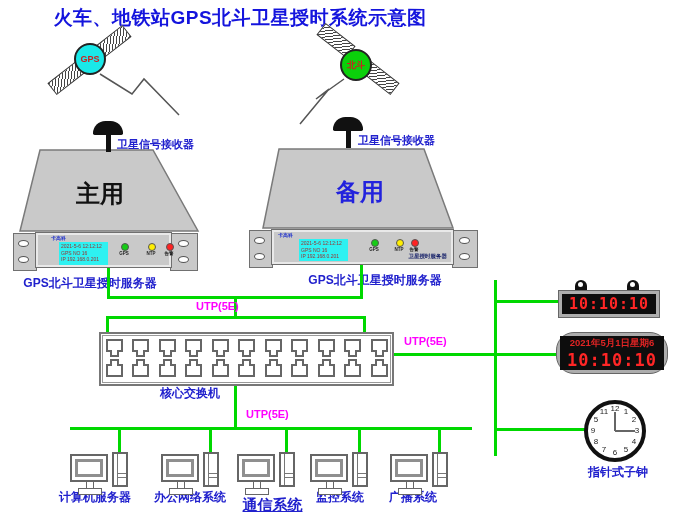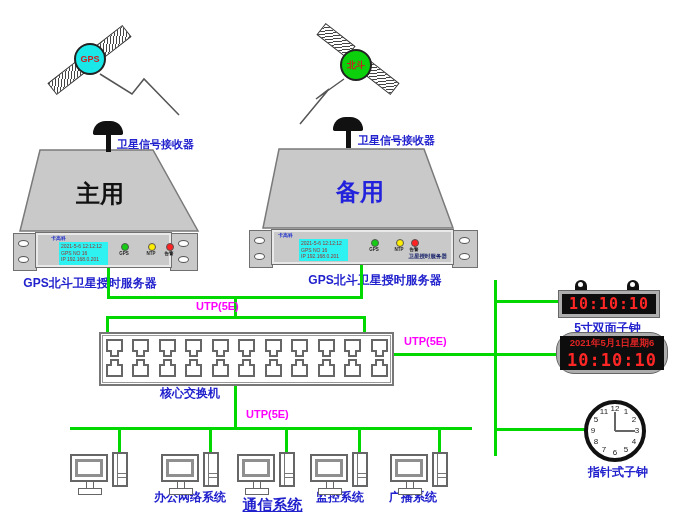--- a/index.html
+++ b/index.html
@@ -64,20 +64,21 @@
 
 <div class="stage">
 
   <svg class="abs" width="680" height="512" style="left:0;top:0;z-index:1;">
     <polyline points="100,74 132,94 144,79 179,115" fill="none" stroke="#555" stroke-width="1.5"></polyline>
     <polyline points="344,79 316,99 329,89 300,124" fill="none" stroke="#555" stroke-width="1.5"></polyline>
     <polygon points="40,150 153,150 198,231 20,231" fill="#c9c9c9" stroke="#7a7a7a" stroke-width="1.5"></polygon>
     <polygon points="279,149 424,149 453,228 263,228" fill="#c9c9c9" stroke="#7a7a7a" stroke-width="1.5"></polygon>
   </svg>
 
+  <div class="abs ctr title" style="left:40px;top:5px;width:400px;">火车、地铁站GPS北斗卫星授时系统示意图</div>
 
   <div class="sat-panel" style="left:48px;top:70px;width:36px;height:13px;transform:rotate(-38deg);"></div>
   <div class="sat-panel" style="left:93px;top:35px;width:36px;height:13px;transform:rotate(-38deg);"></div>
   <div class="sat-circle" style="left:74px;top:43px;width:28px;height:28px;background:#1ae8e8;">
     <span>GPS</span>
   </div>
 
   <div class="sat-panel" style="left:317px;top:33px;width:36px;height:13px;transform:rotate(38deg);"></div>
   <div class="sat-panel" style="left:361px;top:70px;width:36px;height:13px;transform:rotate(38deg);"></div>
   <div class="sat-circle" style="left:340px;top:49px;width:28px;height:28px;background:#0bd00b;">
@@ -219,21 +220,20 @@
       <div class="hook-hole"></div>
     </div>
   <div class="hook" style="left:627px;top:280px;">
       <div class="hook-hole"></div>
     </div>
   <div class="led-frame" style="left:558px;top:290px;width:100px;height:26px;">
     <div class="led-screen">
       <div class="digits" style="font-size:15px;">10:10:10</div>
     </div>
   </div>
-  <div class="abs ctr blue lbl12" style="left:550px;top:320px;width:115px;">5寸双面子钟</div>
 
   <div class="led-frame" style="left:556px;top:332px;width:110px;height:40px;border-radius:18px;">
     <div class="led-screen">
       <div style="font-size:9.5px;color:#e02424;font-weight:bold;white-space:nowrap;">2021年5月1日星期6</div>
       <div class="digits" style="font-size:17px;">10:10:10</div>
     </div>
   </div>
 
   <div class="clock-face" style="left:584px;top:400px;" id="analog-clock">
     <div class="hand" style="left:26px;top:8px;width:2px;height:19px;"></div>
@@ -256,20 +256,21 @@
   <div class="mon" style="left:70px;top:454px;">
       <div class="mon-scr"></div>
     </div>
   <div class="stub" style="left:86px;top:481px;"></div>
   <div class="base" style="left:78px;top:488px;"></div>
   <div class="tower" style="left:112px;top:452px;">
       <div class="v"></div>
       <div class="h1"></div>
       <div class="h2"></div>
     </div>
+  <div class="abs ctr blue lbl12" style="left:40px;top:489px;width:110px;">计算机服务器</div>
 
   <div class="mon" style="left:161px;top:454px;">
       <div class="mon-scr"></div>
     </div>
   <div class="stub" style="left:177px;top:481px;"></div>
   <div class="base" style="left:169px;top:488px;"></div>
   <div class="tower" style="left:203px;top:452px;">
       <div class="v"></div>
       <div class="h1"></div>
       <div class="h2"></div>

